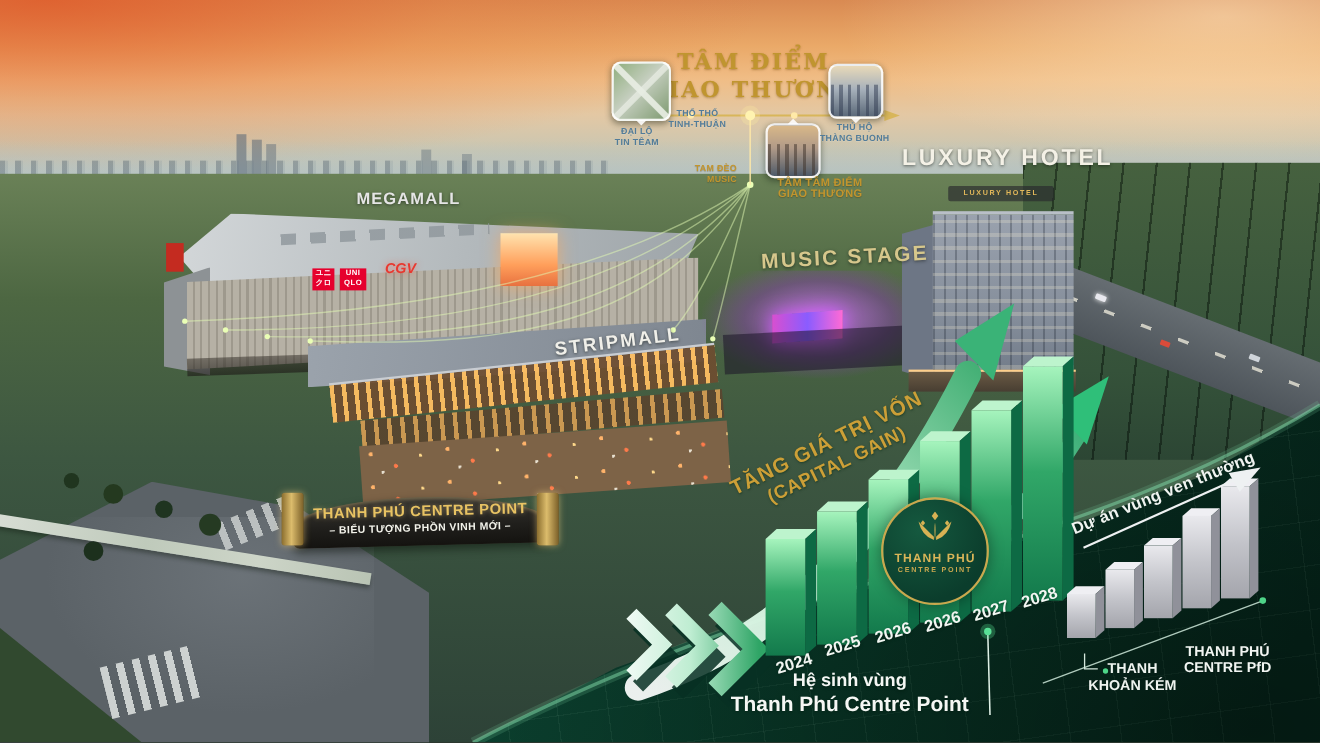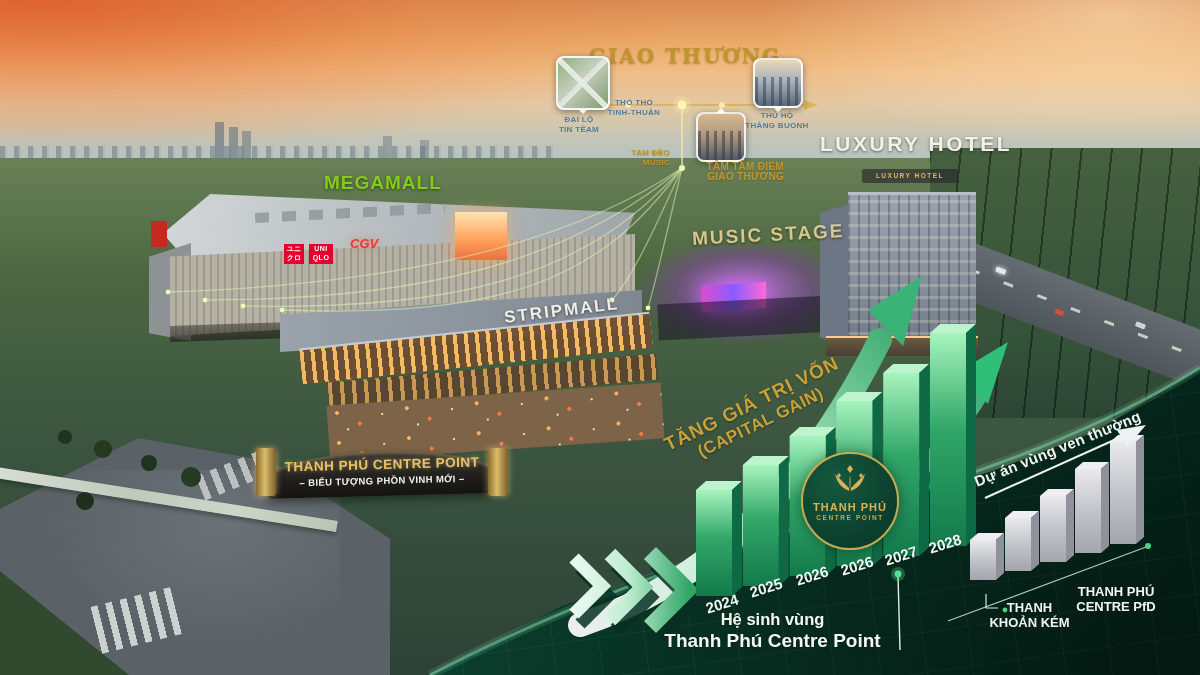--- a/index.html
+++ b/index.html
@@ -89,21 +89,21 @@
   #hotel-front{left:848px;top:192px;width:128px;height:152px;border-top:3px solid #b9bfc8;
     background:repeating-linear-gradient(0deg,rgba(255,244,214,.22) 0 3px,transparent 3px 12px),
       repeating-linear-gradient(90deg,rgba(24,32,44,.28) 0 2px,transparent 2px 10px),
       linear-gradient(180deg,#9aa2ae,#858e9b 60%,#6f7987);}
   #hotel-sign{left:862px;top:169px;width:96px;height:14px;background:rgba(40,40,44,.65);border-radius:2px;
     color:#e2b85a;font-size:6.5px;font-weight:bold;letter-spacing:1.5px;text-align:center;line-height:14px;}
   #hotel-base{left:826px;top:336px;width:152px;height:18px;border-top:2px solid #ffcf8a;
     background:linear-gradient(180deg,#6a5a44,#483e32);}
   
   .sitelab{font-weight:800;text-shadow:0 1px 3px rgba(20,25,20,.6);white-space:nowrap;}
-  #lab-megamall{left:324px;top:172px;font-size:19px;color:#84cc16;letter-spacing:1px;}
+  #lab-megamall{left:324px;top:172px;font-size:15px;color:#e5e5e5;letter-spacing:1px;}
   #lab-hotel{left:820px;top:132px;font-size:21px;color:#f4f1e6;letter-spacing:2.5px;}
   #lab-stage{left:692px;top:224px;font-size:19px;color:#d6c78c;letter-spacing:2px;transform:rotate(-3deg);}
   #lab-stripmall{left:504px;top:301px;font-size:17px;color:#f0efe9;letter-spacing:2px;transform:rotate(-7deg);}
   
   #hub-title{left:583px;top:44px;width:204px;text-align:center;color:#c0952f;
     font-family:"DejaVu Serif",serif;font-weight:bold;font-size:20px;line-height:25px;letter-spacing:2px;
     text-shadow:0 1px 2px rgba(110,70,0,.45);}
   .thumb{border:2px solid rgba(255,255,255,.88);border-radius:8px;box-shadow:0 2px 6px rgba(20,30,20,.45);}
   #thumb1{left:556px;top:56px;width:50px;height:50px;
     background:linear-gradient(45deg,transparent 46%,rgba(232,237,227,.92) 46% 54%,transparent 54%),
@@ -354,20 +354,21 @@
       <circle cx="1005" cy="610" r="2.4" fill="#4ed488"></circle>
       <line x1="898" y1="576" x2="900" y2="650" stroke="#dff0e6" stroke-width="1.4"></line>
       <circle cx="898" cy="574" r="7" fill="rgba(90,230,150,0.3)"></circle>
       <circle cx="898" cy="574" r="3.4" fill="#58e096"></circle>
       <line x1="985" y1="498" x2="1132" y2="432" stroke="#eef1f2" stroke-width="2"></line>
       <polygon points="1146,425 1117,430 1127,447" fill="#eef1f2"></polygon>
     </g>
   </svg>
 
   <div class="abs" id="hub-title">
+    <div>TÂM ĐIỂM</div>
     <div>GIAO THƯƠNG</div>
   </div>
   <div class="abs thumb" id="thumb1"></div>
   <div class="abs thumb" id="thumb2"></div>
   <div class="abs thumb" id="thumb3"></div>
   <div class="abs nlab" id="nlab1">
     <div>ĐẠI LỘ</div>
       <div>TIN TÊAM</div>
   </div>
   <div class="abs nlab" id="nlab2">

